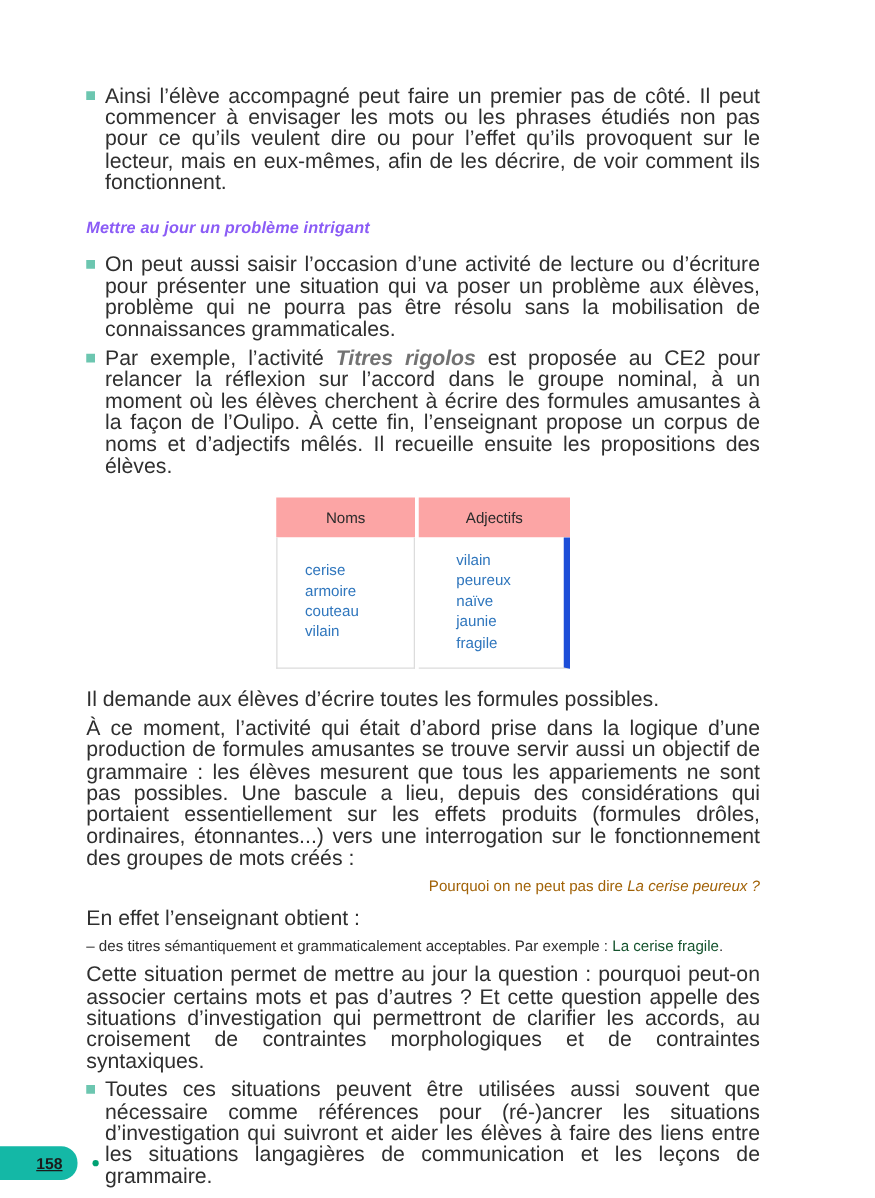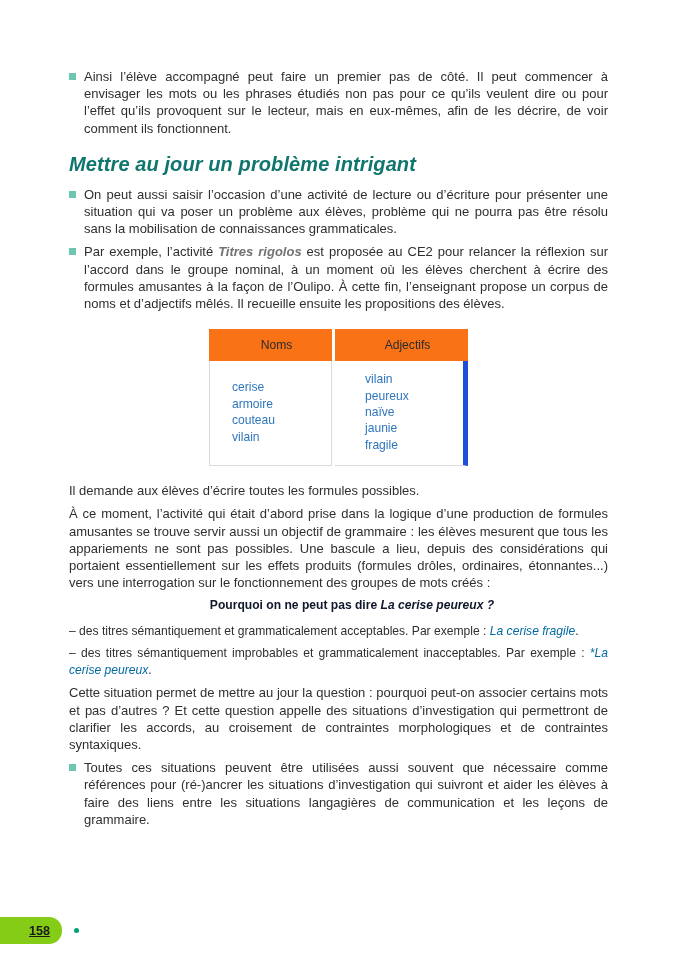--- a/index.html
+++ b/index.html
@@ -24,21 +24,21 @@
   .content {
     position: absolute;
     left: 69px;
     top: 68px;
     width: 539px;
   }
 
   
   p {
     margin: 0 0 6px 0;
-    font-size: 13px;
+    font-size: 17px;
     line-height: 17.2px;
     color: #2f2f2f;
     text-align: justify;
   }
 
   p.just { text-align: justify; }
   p.left { text-align: left; }
 
   
   .bulleted {
@@ -52,45 +52,44 @@
     top: 5px;
     width: 7px;
     height: 7px;
     background: #6cc6b0;
     display: inline-block;
   }
 
   
   h2.section-title {
     margin: 18px 0 12px 0;
-    font-size: 20px;
+    font-size: 13px;
     line-height: 19px;
     font-style: italic;
     font-weight: bold;
-    color: #0f766e;
+    color: #8b5cf6;
     letter-spacing: .1px;
   }
 
   
   .pink-ital {
     color: #737373;
     font-style: italic;
     font-weight: bold;
   }
-  .blue-ital { color: #0369a1; font-style: italic; }
+  .blue-ital { color: #14532d; }
   .ital { font-style: italic; }
 
   .example-line {
     margin: 2px 0 8px 0;
     padding-left: 27px;
     font-size: 12.1px;
     line-height: 17.2px;
-    color: #0f172a;
-    text-align: center;
-    font-weight: bold;
+    color: #a16207;
+    text-align: right;
   }
 
   .dash-item {
     margin: 0 0 5px 0;
     font-size: 12.1px;
     line-height: 17.2px;
     text-align: justify;
     color: #2f2f2f;
   }
 
@@ -100,25 +99,25 @@
     justify-content: center;
     margin: 17px 0 16px 0;
   }
   table.word-table {
     border-collapse: separate;
     border-spacing: 0;
     width: 219px;
     table-layout: fixed;
   }
   table.word-table th {
-    background: #f97316;
+    background: #fca5a5;
     font-size: 12.1px;
     font-weight: normal;
     color: #2b2b2b;
-    padding: 9px 4px 9px 16px;
+    padding: 9px 4px 9px 4px;
     text-align: center;
     border: none;
   }
   table.word-table th.col-a { width: 103px; }
   table.word-table th.sep {
     width: 3px;
     background: #ffffff;
     padding: 0;
   }
   table.word-table th.col-b { width: 113px; }
@@ -160,21 +159,21 @@
   .footer {
     position: absolute;
     left: 0;
     top: 917px;
     display: flex;
     align-items: center;
   }
   .page-badge {
     width: 62px;
     height: 27px;
-    background: #84cc16;
+    background: #14b8a6;
     border-radius: 0 13px 13px 0;
     display: flex;
     align-items: center;
     justify-content: flex-end;
     padding-right: 12px;
     box-sizing: border-box;
     font-size: 12.6px;
     font-weight: bold;
     color: #1b1b1b;
     text-decoration: underline;
@@ -244,28 +243,26 @@
     </div>
 
     <p class="left">Il demande aux élèves d’écrire toutes les formules possibles.</p>
 
     <p class="just">À ce moment, l’activité qui était d’abord prise dans la logique d’une production de formules amusantes se trouve servir aussi un objectif de grammaire : les élèves mesurent que tous les appariements ne sont pas possibles. Une bascule a lieu, depuis des considérations qui portaient essentiellement sur les effets produits (formules drôles, ordinaires, étonnantes...) vers une interrogation sur le fonctionnement des groupes de mots créés :</p>
 
     <p class="example-line">
       <span>Pourquoi on ne peut pas dire </span><span class="ital">La cerise peureux ?</span>
     </p>
 
+    <p class="left">En effet l’enseignant obtient :</p>
 
     <p class="dash-item">
       <span>– des titres sémantiquement et grammaticalement acceptables. Par exemple : </span><span class="blue-ital">La cerise fragile</span><span>.</span>
     </p>
 
-    <p class="dash-item">
-      <span>– des titres sémantiquement improbables et grammaticalement inacceptables. Par exemple : </span><span class="blue-ital">*La cerise peureux</span><span>.</span>
-    </p>
 
 
     <p class="just">Cette situation permet de mettre au jour la question : pourquoi peut-on associer certains mots et pas d’autres ? Et cette question appelle des situations d’investigation qui permettront de clarifier les accords, au croisement de contraintes morphologiques et de contraintes syntaxiques.</p>
 
     <p class="bulleted just">
       <span class="sq"></span><span>Toutes ces situations peuvent être utilisées aussi souvent que nécessaire comme références pour (ré-)ancrer les situations d’investigation qui suivront et aider les élèves à faire des liens entre les situations langagières de communication et les leçons de grammaire.</span>
     </p>
 
   </div>
 

